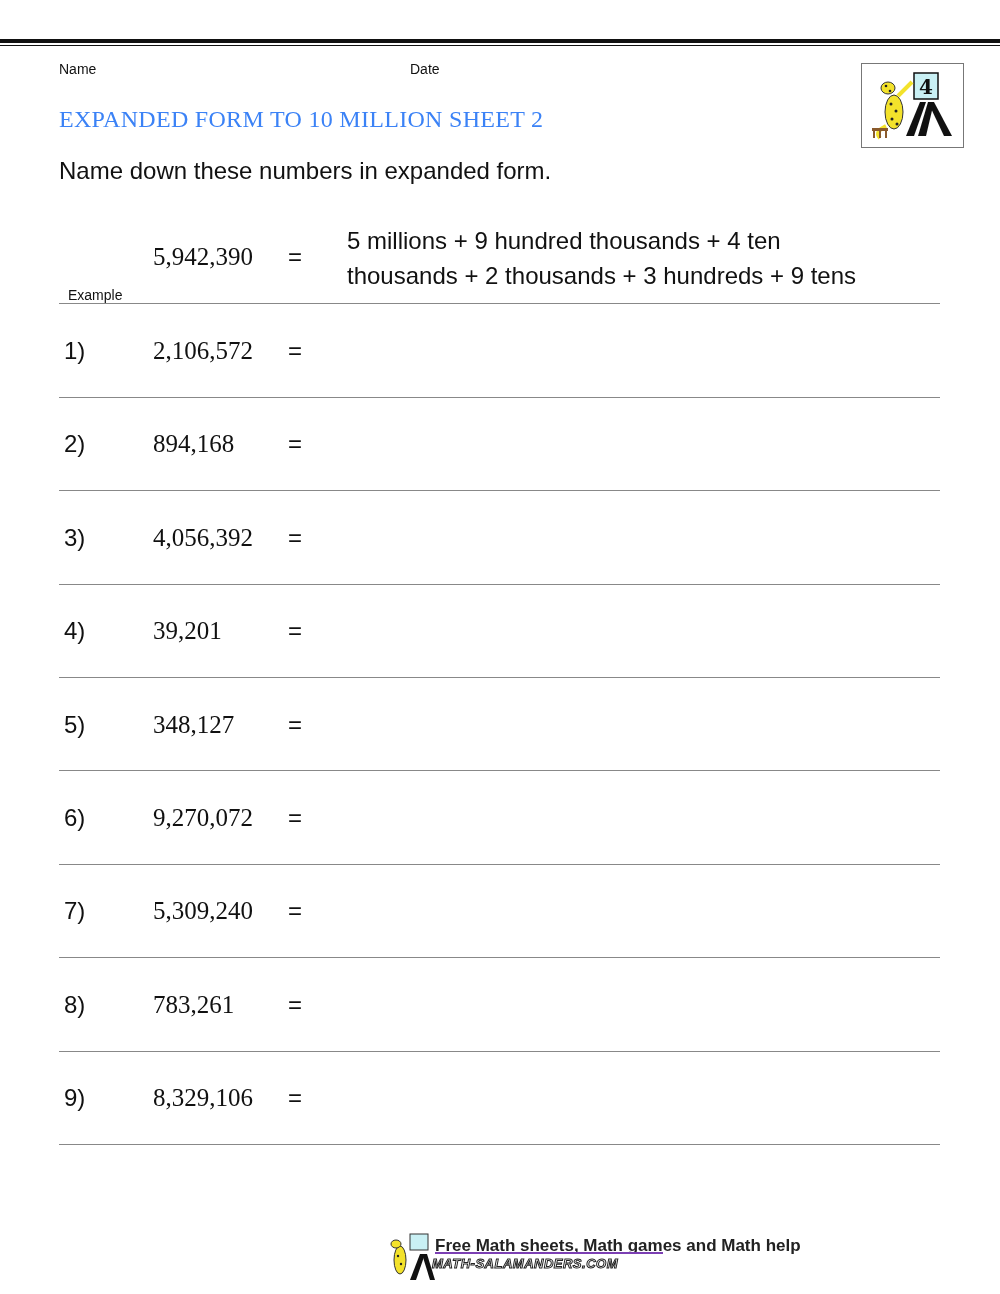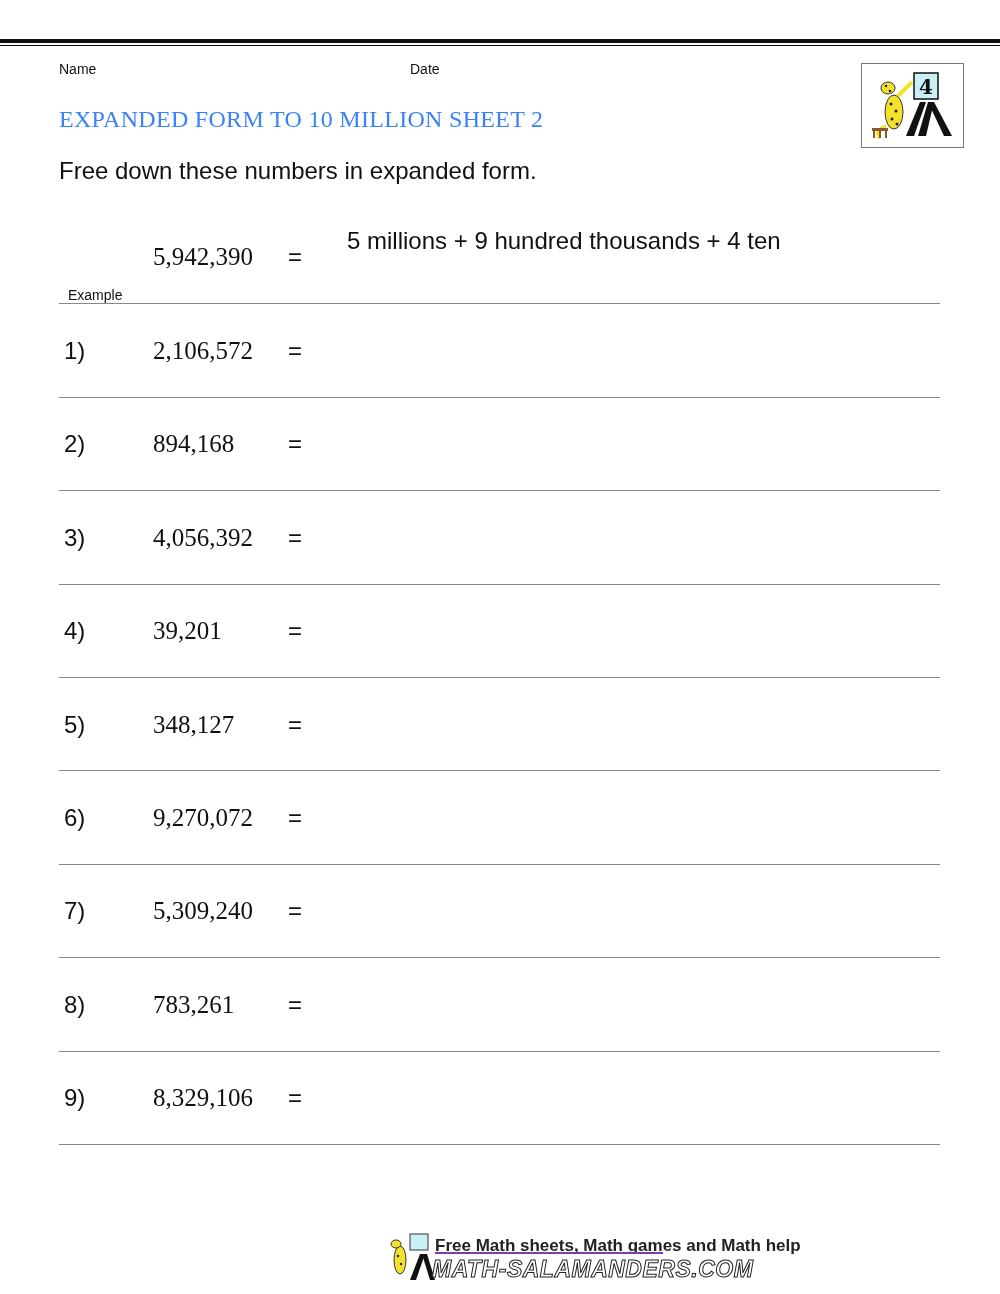--- a/index.html
+++ b/index.html
@@ -16,34 +16,34 @@
   .row { position: absolute; left: 59px; width: 881px; }
   .row .num { position: absolute; left: 5px; font-size: 24px; }
   .row .val { position: absolute; left: 94px; font-size: 25px; font-family: Liberation Serif, serif; }
   .row .eq  { position: absolute; left: 229px; font-size: 24px; }
   .row .ans { position: absolute; left: 288px; font-size: 24px; line-height: 35px; }
   .row .ex-label { position: absolute; left: 9px; font-size: 14px; }
   .row-line { position: absolute; left: 59px; width: 881px; height: 1px; background: #888; }
   .footer { position: absolute; left: 380px; top: 1232px; width: 290px; height: 50px; }
   .footer .tag { position: absolute; left: 55px; top: 4px; font-size: 17px; font-weight: bold; color: #222; white-space: nowrap; }
   .footer .bar { position: absolute; left: 55px; top: 20px; width: 228px; height: 2px; background: #7b3fb3; }
-  .footer .site { position: absolute; left: 52px; top: 24px; font-size: 23px; font-style: italic; font-weight: bold;
+  .footer .site { position: absolute; left: 52px; top: 24px; font-size: 13px; font-style: italic; font-weight: bold;
                   color: #fff; -webkit-text-stroke: 1px #222; letter-spacing: 0.5px; white-space: nowrap; }
 </style>
 </head>
 <body>
 
 <div class="top-rule-thick"></div>
 <div class="top-rule-thin"></div>
 
 <div class="label-small" style="left:59px; top:61px;">Name</div>
 <div class="label-small" style="left:410px; top:61px;">Date</div>
 
 <div class="title">EXPANDED FORM TO 10 MILLION SHEET 2</div>
-<div class="instructions">Free down these numbers in expanded form.</div>
+<div class="instructions">Name down these numbers in expanded form.</div>
 
 <div class="logo-box">
   <svg width="101" height="83" viewBox="0 0 101 83">
     <rect x="52" y="9" width="24" height="26" fill="#c9f0f4" stroke="#111" stroke-width="1.5"></rect>
     <text x="64" y="30" text-anchor="middle" font-family="DejaVu Serif, serif" font-weight="bold" font-size="20" fill="#111">4</text>
     <polygon points="44,72 58,38 64,38 52,72" fill="#111"></polygon>
     <polygon points="56,72 66,38 72,38 64,72" fill="#111"></polygon>
     <polygon points="66,38 72,38 90,72 82,72" fill="#111"></polygon>
     <ellipse cx="32" cy="48" rx="9" ry="17" fill="#f3e22b" stroke="#333" stroke-width="1"></ellipse>
     <ellipse cx="26" cy="24" rx="7" ry="6" fill="#f3e22b" stroke="#333" stroke-width="1"></ellipse>
@@ -61,20 +61,21 @@
     <line x1="24" y1="67" x2="24" y2="74" stroke="#8a5a2b" stroke-width="2"></line>
   </svg>
 </div>
 
 <div class="row" style="top:224px; height:70px;">
   <div class="ex-label" style="top:25px;margin-top:38px;">Example</div>
   <div class="val" style="top:19px;">5,942,390</div>
   <div class="eq" style="top:19px;">=</div>
   <div class="ans" style="top:-1px;">
     <div>5 millions + 9 hundred thousands + 4 ten</div>
+    <div>thousands + 2 thousands + 3 hundreds + 9 tens</div>
   </div>
 </div>
 <div class="row-line" style="top:303px;"></div>
 
 <div class="row" style="top:337px;">
   <div class="num">1)</div>
   <div class="val">2,106,572</div>
   <div class="eq">=</div>
 </div>
 <div class="row-line" style="top:397px;"></div>

